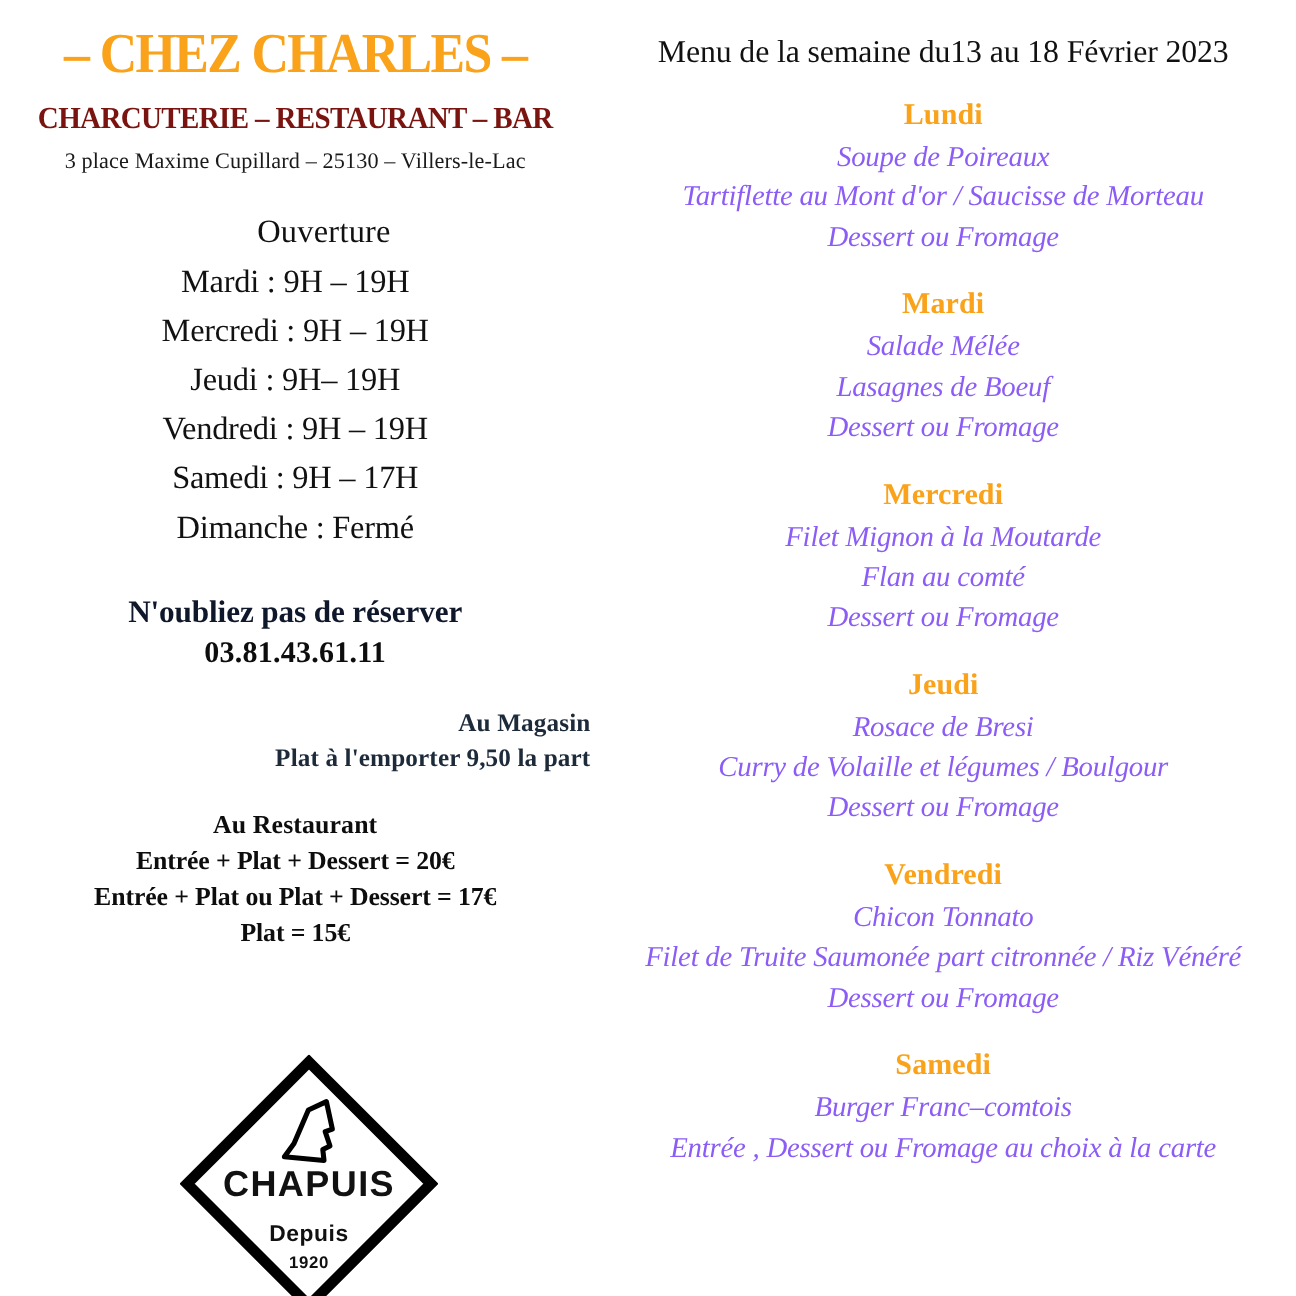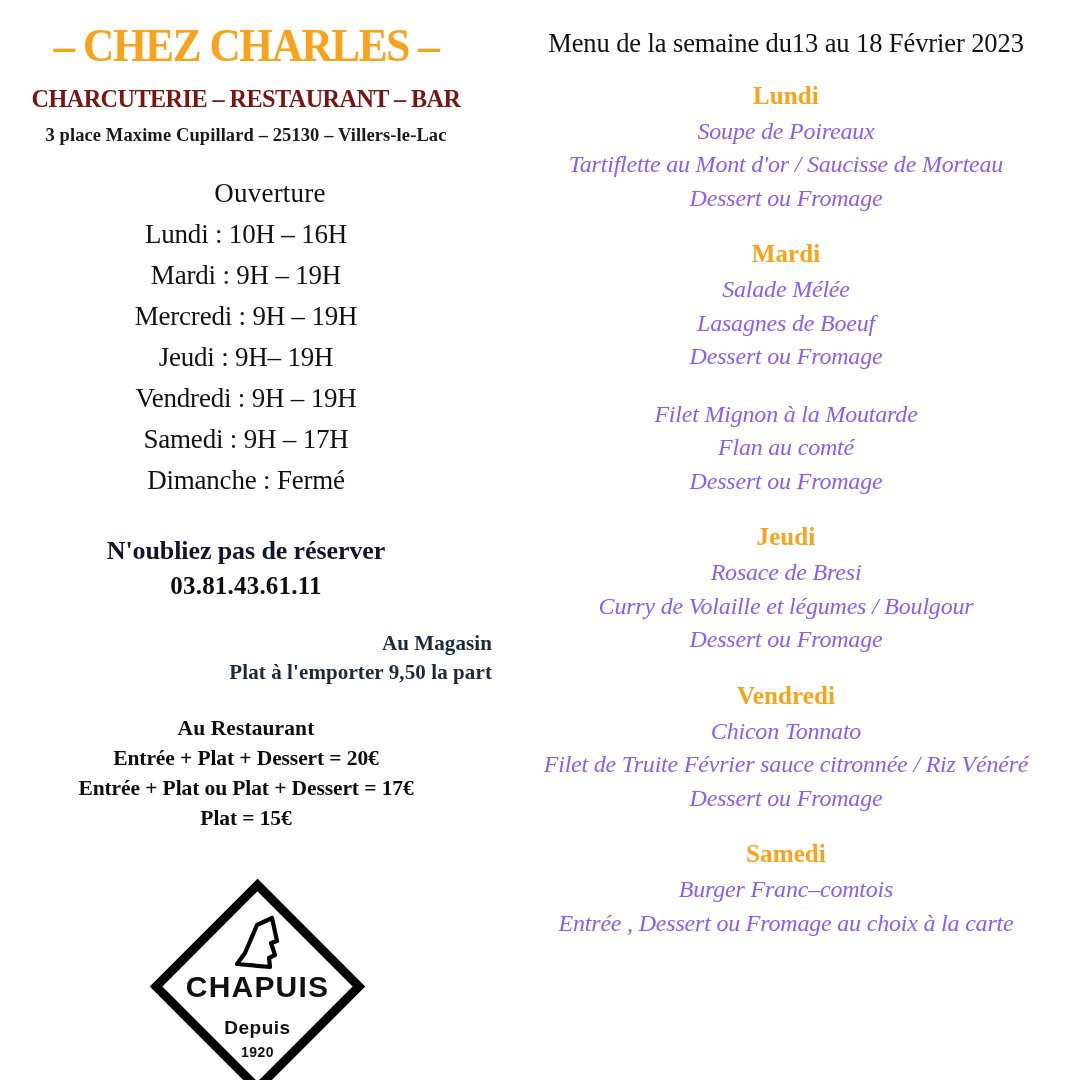--- a/index.html
+++ b/index.html
@@ -65,21 +65,20 @@
 
   .brand-address {
     margin: 0;
     padding-top: 14px;
     text-align: center;
     color: #1a1a1a;
     font-size: 18.5px;
     line-height: 1;
     letter-spacing: 0.1px;
     white-space: nowrap;
-    font-weight: bold;
   }
 
   .hours-block {
     margin: 0;
     padding-top: 29px;
     text-align: center;
   }
   .hours-title {
     font-size: 27px;
     line-height: 41px;
@@ -215,21 +214,20 @@
 <div class="page">
 
   <div class="left-col">
 
     <div class="brand-title">– CHEZ CHARLES –</div>
     <div class="brand-sub">CHARCUTERIE – RESTAURANT – BAR</div>
     <div class="brand-address">3 place Maxime Cupillard – 25130 – Villers-le-Lac</div>
 
     <div class="hours-block">
       <div class="hours-title">Ouverture</div>
-      <div class="hours-line">Lundi : 10H – 16H</div>
       <div class="hours-line">Mardi : 9H – 19H</div>
       <div class="hours-line">Mercredi : 9H – 19H</div>
       <div class="hours-line">Jeudi : 9H– 19H</div>
       <div class="hours-line">Vendredi : 9H – 19H</div>
       <div class="hours-line">Samedi : 9H – 17H</div>
       <div class="hours-line">Dimanche : Fermé</div>
     </div>
 
     <div class="reserve-block">
       <div class="reserve-head">N'oubliez pas de réserver</div>
@@ -280,41 +278,42 @@
       <div class="day">
         <div class="day-name">Mardi</div>
         <div class="day-items">
           <div class="day-item">Salade Mélée</div>
           <div class="day-item">Lasagnes de Boeuf</div>
           <div class="day-item">Dessert ou Fromage</div>
         </div>
       </div>
 
       <div class="day">
+        <div class="day-name">Mercredi</div>
         <div class="day-items">
           <div class="day-item">Filet Mignon à la Moutarde</div>
           <div class="day-item">Flan au comté</div>
           <div class="day-item">Dessert ou Fromage</div>
         </div>
       </div>
 
       <div class="day">
         <div class="day-name">Jeudi</div>
         <div class="day-items">
           <div class="day-item">Rosace de Bresi</div>
           <div class="day-item">Curry de Volaille et légumes / Boulgour</div>
           <div class="day-item">Dessert ou Fromage</div>
         </div>
       </div>
 
       <div class="day">
         <div class="day-name">Vendredi</div>
         <div class="day-items">
           <div class="day-item">Chicon Tonnato</div>
-          <div class="day-item">Filet de Truite Février sauce citronnée / Riz Vénéré</div>
+          <div class="day-item">Filet de Truite Saumonée part citronnée / Riz Vénéré</div>
           <div class="day-item">Dessert ou Fromage</div>
         </div>
       </div>
 
       <div class="day">
         <div class="day-name">Samedi</div>
         <div class="day-items">
           <div class="day-item">Burger Franc–comtois</div>
           <div class="day-item">Entrée , Dessert ou Fromage au choix à la carte</div>
         </div>

